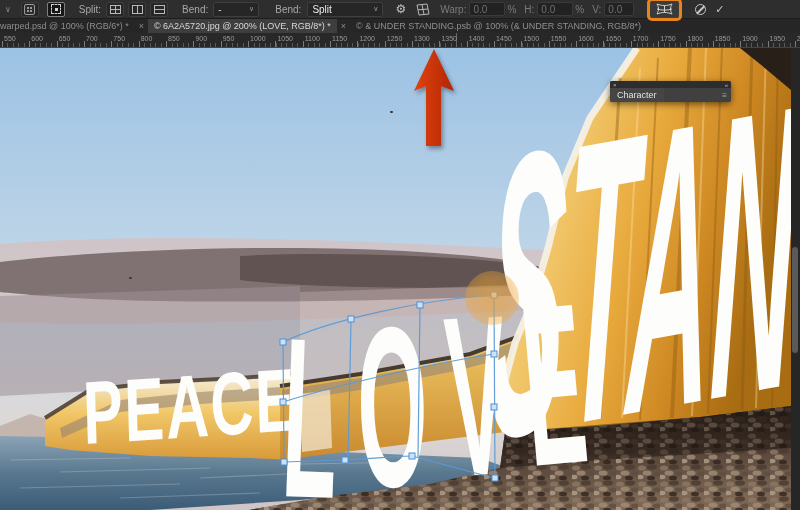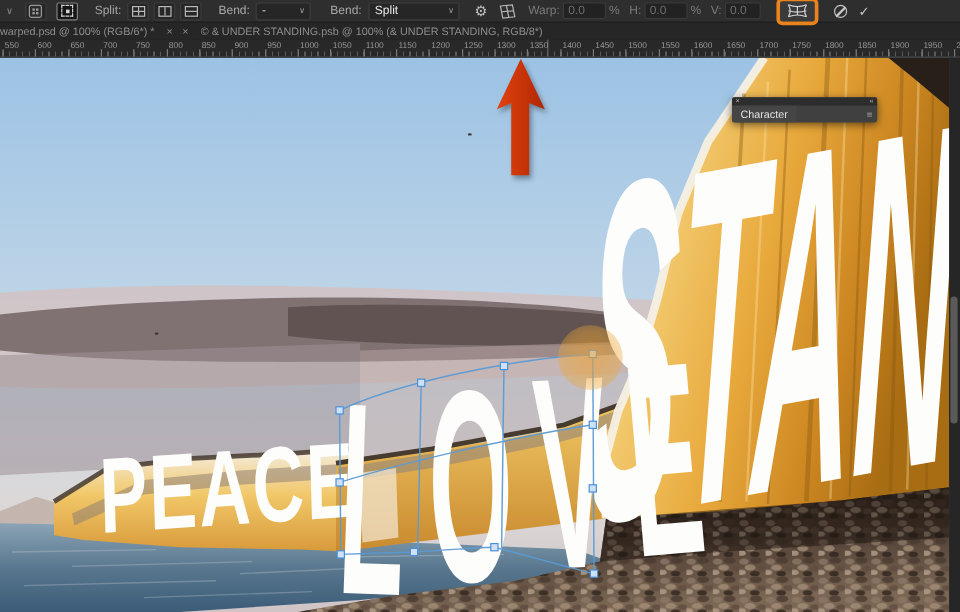--- a/index.html
+++ b/index.html
@@ -163,20 +163,23 @@
     </div>
     <span class="cancel-glyph" style="margin-left:16px"></span>
     <span class="commit" style="margin-left:9px">✓</span>
   </div>
 
   <div class="tab-bar">
     <div class="tab" style="padding-left:0">
       <span>warped.psd @ 100% (RGB/6*) *</span>
     </div>
     <span class="tab-x">×</span>
+    <div class="tab active">
+      <span>© 6A2A5720.jpg @ 200% (LOVE, RGB/8*) *</span>
+    </div>
     <span class="tab-x">×</span>
     <div class="tab">
       <span>© &amp; UNDER STANDING.psb @ 100% (&amp; UNDER STANDING, RGB/8*)</span>
     </div>
   </div>
 
   <div class="ruler">
     <div class="ruler-cursor"></div>
   <div class="tick" style="left: 2px;">
         <span class="tick-label">550</span>

